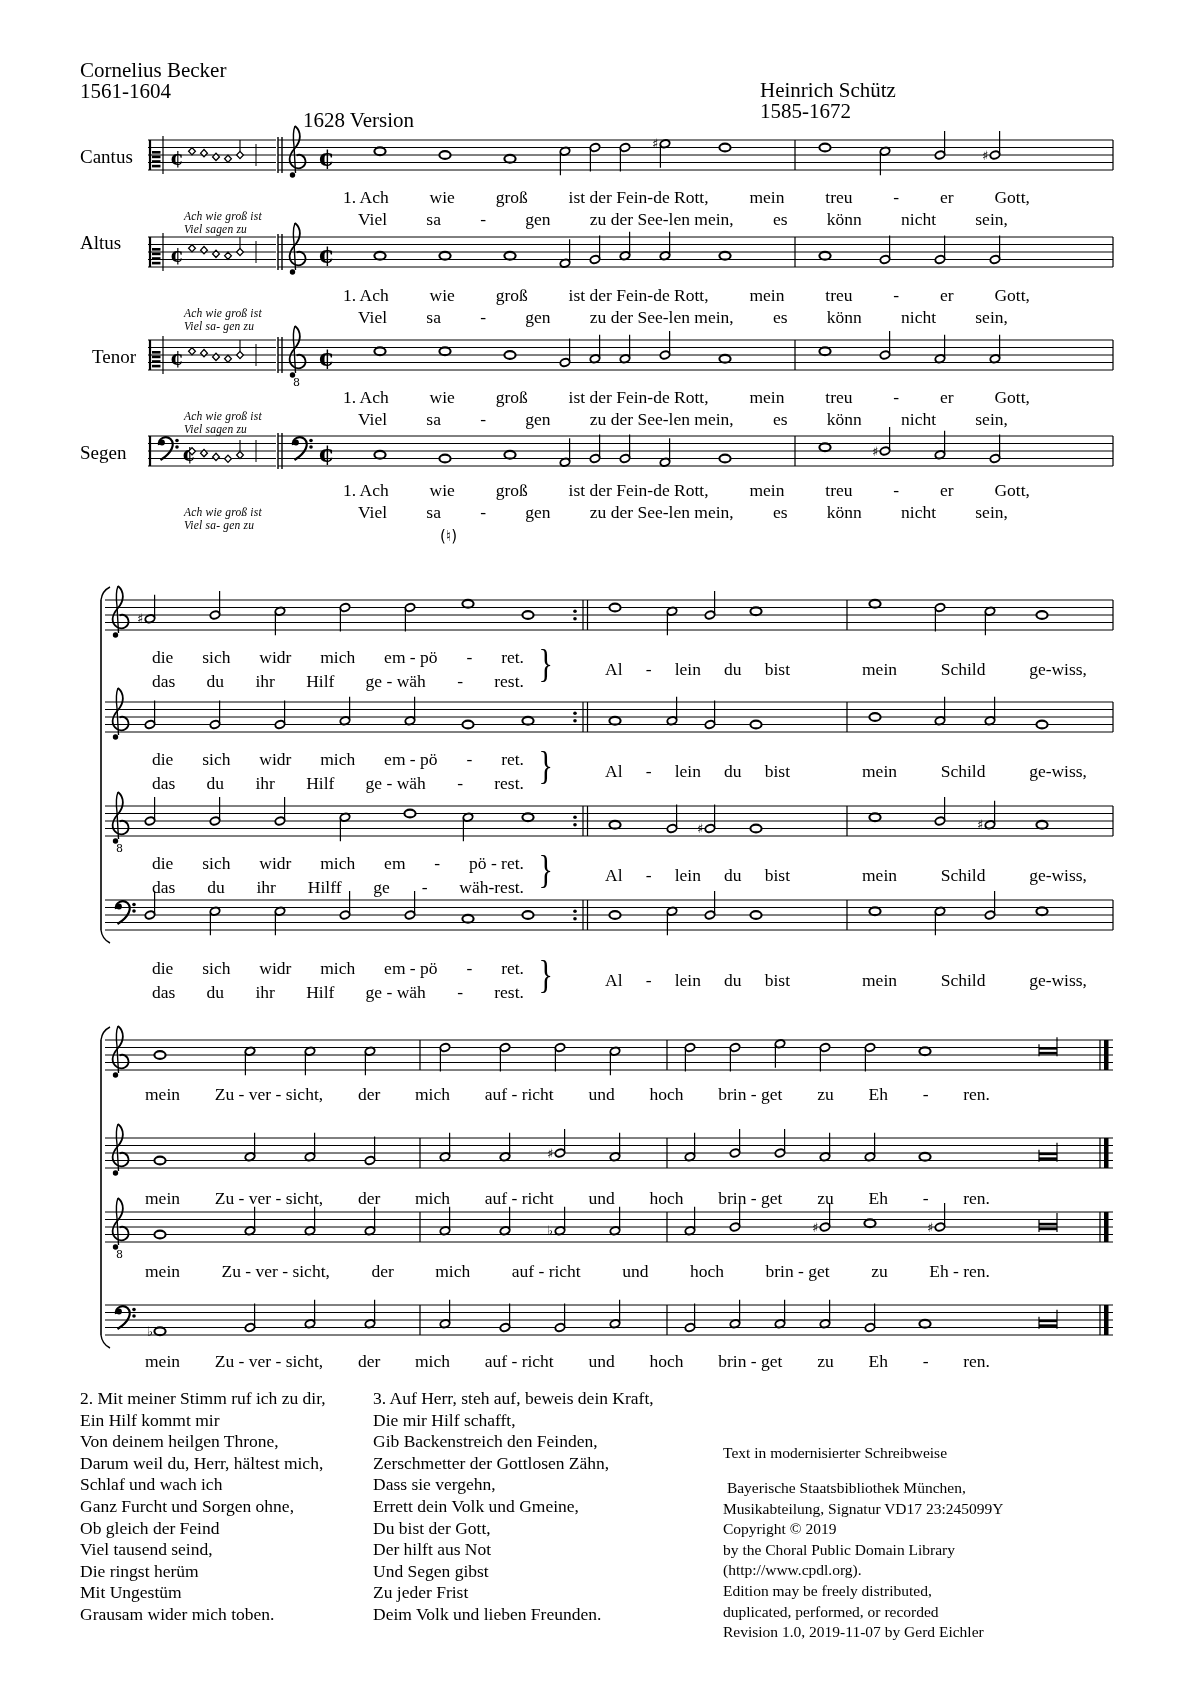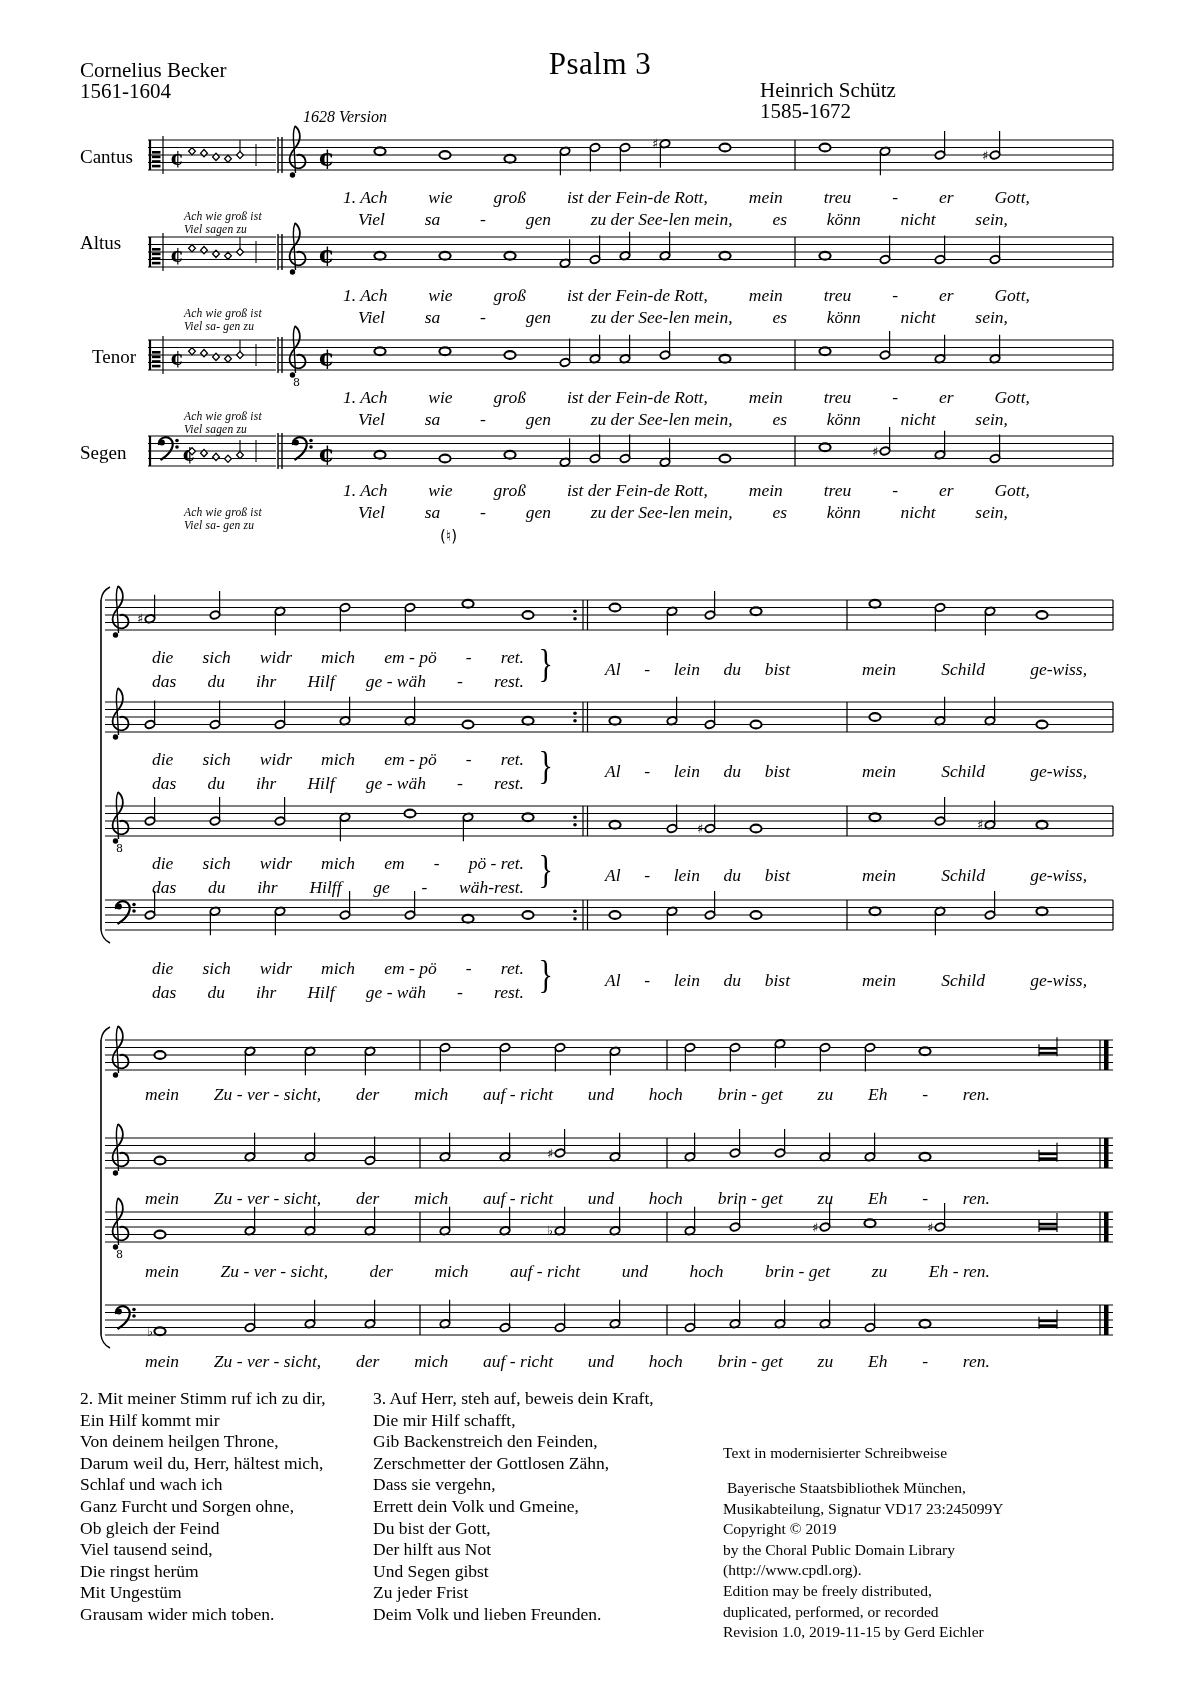--- a/index.html
+++ b/index.html
@@ -6,39 +6,38 @@
   body{
     width:1200px;height:1697px;position:relative;background:#ffffff;color:#000;
     font-family:"Liberation Serif", serif;overflow:hidden;
   }
   .abs{position:absolute;}
   .ctr{text-align:center;}
   .r{text-align:left;}
   #title{font-size:31px;letter-spacing:.5px;}
   #subtitle{font-size:21px;}
   .persons{font-size:21px;line-height:21px;}
-  #version{font-size:16px;font-style:italic;}
+  #version{font-size:21px;}
   .voice-label{font-size:19px;}
   .inc-text{font-size:11.5px;font-style:italic;line-height:13.5px;letter-spacing:.2px;}
-  .lyric-row{display:flex;justify-content:space-between;font-size:17.5px;white-space:nowrap;line-height:22px;font-style:italic;}
+  .lyric-row{display:flex;justify-content:space-between;font-size:17.5px;white-space:nowrap;line-height:22px;}
   .verse{font-size:17.5px;line-height:21.6px;white-space:pre;}
   .credits{font-size:15.5px;line-height:20.6px;white-space:pre;}
   .note-annot{font-size:15px;font-family:"DejaVu Sans",sans-serif;}
   .brace-glyph{font-size:40px;font-weight:100;transform:scaleX(.75);}
   svg text{font-family:"DejaVu Serif",serif;}
 </style>
 </head>
 <body>
 
 <div class="abs persons" style="left:80px;top:60px;">
   <div>Cornelius Becker</div>
   <div>1561-1604</div>
 </div>
 <div class="abs ctr" style="left:400px;top:46px;width:400px;">
-  <div id="title">Psalm 3</div>
 </div>
 <div class="abs" id="version" style="left:303px;top:108px;">1628 Version</div>
 <div class="abs persons r" style="left:760px;top:80px;width:280px;">
   <div>Heinrich Schütz</div>
   <div>1585-1672</div>
 </div>
 
 <div class="abs note-annot" style="left:440px;top:527px;">(♮)</div>
 
 <svg class="abs" id="score" width="1200" height="1697" style="left:0;top:0;">
@@ -1280,13 +1279,13 @@
 Zu jeder Frist
 Deim Volk und lieben Freunden.</div>
 <div class="abs credits" style="left:723px;top:1443px;" id="modnote">Text in modernisierter Schreibweise</div>
 <div class="abs credits" style="left:723px;top:1478px;" id="credits"> Bayerische Staatsbibliothek München,
 Musikabteilung, Signatur VD17 23:245099Y
 Copyright © 2019
 by the Choral Public Domain Library
 (http://www.cpdl.org).
 Edition may be freely distributed,
 duplicated, performed, or recorded
-Revision 1.0, 2019-11-15 by Gerd Eichler</div>
+Revision 1.0, 2019-11-07 by Gerd Eichler</div>
 
 </body></html>

